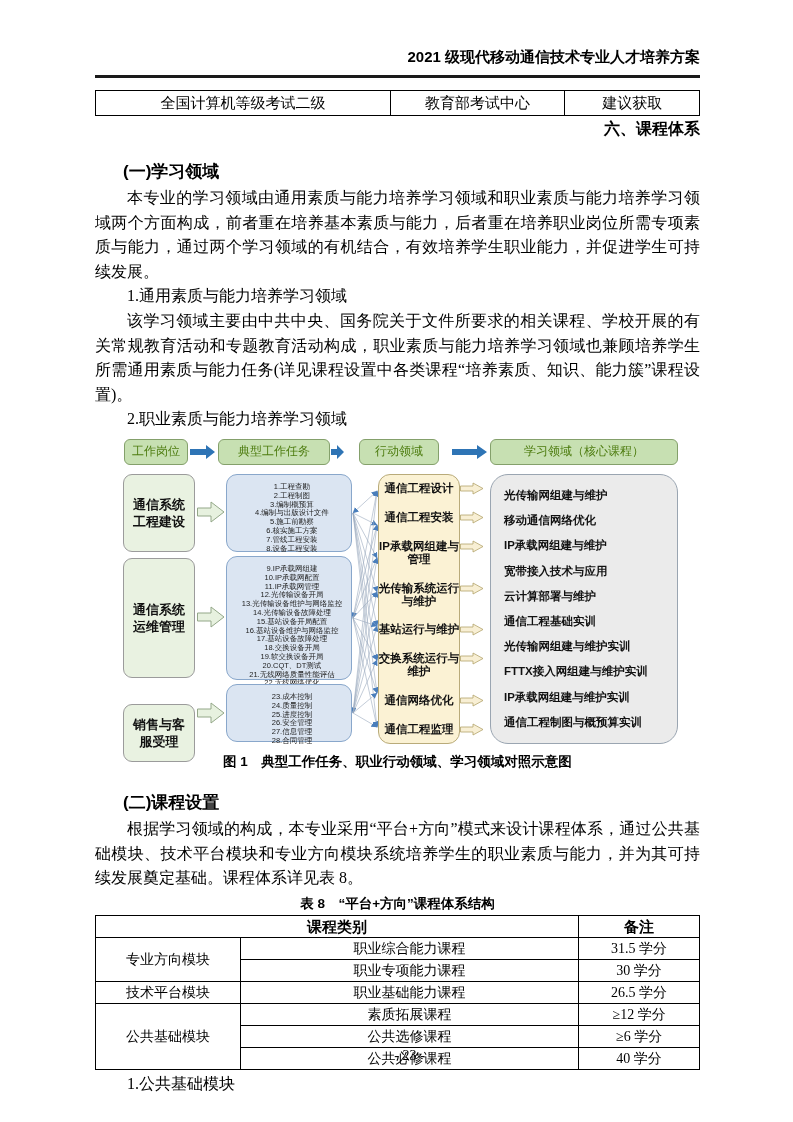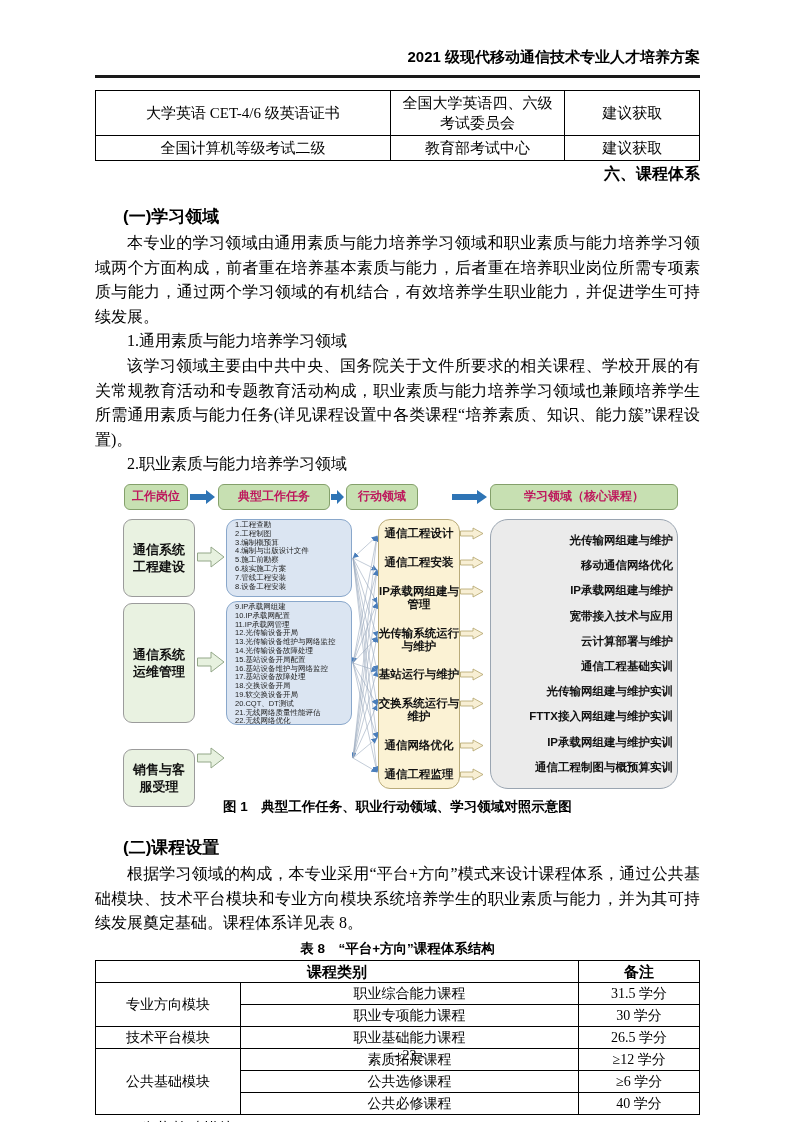--- a/index.html
+++ b/index.html
@@ -30,55 +30,55 @@
     font-size: 16px; margin: 3px 0 1px 28px; text-align: right; }
   .h-sub { font-family:"Liberation Sans","DejaVu Sans",sans-serif; font-weight:bold;
     font-size: 17px; margin: 20px 0 3px 28px; }
   p.body { font-size: 16px; line-height: 24.6px; text-align: justify; text-indent: 2em; }
 
   
   .diagram { position: relative; width: 566px; height: 314px; margin: 5px 0 2px 23px;
     font-family:"Liberation Sans","DejaVu Sans",sans-serif; }
   .dg-hdr { position:absolute; top:2px; height:26px; background:#c7e0b2; border:1px solid #84a06b;
     border-radius:6px; display:flex; align-items:center; justify-content:center;
-    font-weight:bold; font-size:12px; color:#be185d; }
+    font-weight:normal; font-size:12px; color:#4d7c0f; }
   .hdr-job    { left:6px;   width:64px; }
   .hdr-task   { left:100px; width:112px; }
-  .hdr-action { left:228px; width:72px; }
+  .hdr-action { left:241px; width:80px; }
   .hdr-learn  { left:372px; width:188px; }
   .dg-barrow { position:absolute; top:7px; }
 
   .job-box { position:absolute; left:5px; width:72px; background:#e9f2e1; border:1px solid #9b9b9b;
     border-radius:9px; display:flex; align-items:center; justify-content:center; text-align:center;
     font-weight:bold; font-size:13px; line-height:17px; color:#111; padding:0 4px; }
   .j1 { top:37px;  height:78px; }
   .j2 { top:121px; height:120px; }
   .j3 { top:247px; height:58px;margin-top:20px; }
   .g-arrow { position:absolute; left:79px; }
   .g1 { top:63px; } .g2 { top:168px; } .g3 { top:264px; }
 
   .task-box { position:absolute; left:108px; width:126px; background:#dbe5f2; border:1px solid #89a7cb;
-    border-radius:11px; padding:1px 2px 0 8px; font-size:7.5px; line-height:8.8px; color:#222; }
+    border-radius:11px; padding:8px 2px 0 8px; font-size:7.5px; line-height:8.8px; color:#222;text-align:center; }
   .t1 { top:37px;  height:78px; }
   .t2 { top:119px; height:124px; }
   .t3 { top:247px; height:58px; }
 
   .mesh { position:absolute; left:234px; top:37px; }
 
   .action-bg { position:absolute; left:260px; top:37px; width:82px; height:270px;
     background:#fbf2d4; border:1px solid #b9ab7a; border-radius:12px; }
   .action-rows { position:absolute; left:260px; top:37px; width:110px; height:270px;
     display:flex; flex-direction:column; justify-content:space-around; }
   .action-row { display:flex; }
   .action-label { width:82px; text-align:center; font-weight:bold; font-size:11.5px; line-height:13px; color:#111; }
   .action-arrow { width:24px; height:13px; flex:0 0 auto; }
 
   .learn-box { position:absolute; left:372px; top:37px; width:188px; height:270px;
     background:#ebebeb; border:1px solid #9aa5b1; border-radius:18px;
-    display:flex; flex-direction:column; justify-content:space-around; padding:8px 4px 8px 13px;align-items:flex-end; }
+    display:flex; flex-direction:column; justify-content:space-around; padding:8px 4px 8px 13px; }
   .course { font-weight:bold; font-size:11.5px; color:#111; }
 
   .fig-caption { text-align:center; font-family:"Liberation Sans","DejaVu Sans",sans-serif;
     font-weight:bold; font-size:13.5px; margin: 2px 0 6px 0; }
 
   .tbl-caption { text-align:center; font-family:"Liberation Sans","DejaVu Sans",sans-serif;
     font-weight:bold; font-size:13.5px; margin: 4px 0 2px 0; }
 
   
   table.t8 { width:100%; border-collapse:collapse; font-size:14px;border-radius:15px; }
@@ -95,25 +95,20 @@
 </head>
 <body>
 
 <div class="content">
 
   <div class="doc-header">2021 级现代移动通信技术专业人才培养方案</div>
   <div class="double-rule"></div>
 
   <table class="cert">
     <tbody>
-        <tr>
-      <td class="c1">大学英语 CET-4/6 级英语证书</td>
-      <td class="c2">全国大学英语四、六级考试委员会</td>
-      <td class="c3">建议获取</td>
-    </tr>
     <tr>
       <td class="c1">全国计算机等级考试二级</td>
       <td class="c2">教育部考试中心</td>
       <td class="c3">建议获取</td>
     </tr>
   </tbody>
     </table>
 
   <div class="h-sec">六、课程体系</div>
   <div class="h-sub">(一)学习领域</div>
@@ -170,20 +165,28 @@
       <div>13.光传输设备维护与网络监控</div>
       <div>14.光传输设备故障处理</div>
       <div>15.基站设备开局配置</div>
       <div>16.基站设备维护与网络监控</div>
       <div>17.基站设备故障处理</div>
       <div>18.交换设备开局</div>
       <div>19.软交换设备开局</div>
       <div>20.CQT、DT测试</div>
       <div>21.无线网络质量性能评估</div>
       <div>22.无线网络优化</div>
+    </div>
+    <div class="task-box t3">
+      <div>23.成本控制</div>
+      <div>24.质量控制</div>
+      <div>25.进度控制</div>
+      <div>26.安全管理</div>
+      <div>27.信息管理</div>
+      <div>28.合同管理</div>
     </div>
 
     <svg class="mesh" width="26" height="270">
       <defs>
         <marker id="mh" markerWidth="7" markerHeight="7" refX="5.5" refY="3" orient="auto" markerUnits="userSpaceOnUse">
           <path d="M0,0 L6,3 L0,6 Z" fill="#4a7ebb"></path>
         </marker>
         <marker id="mt" markerWidth="7" markerHeight="7" refX="5.5" refY="3" orient="auto-start-reverse" markerUnits="userSpaceOnUse">
           <path d="M0,0 L6,3 L0,6 Z" fill="#4a7ebb"></path>
         </marker>

